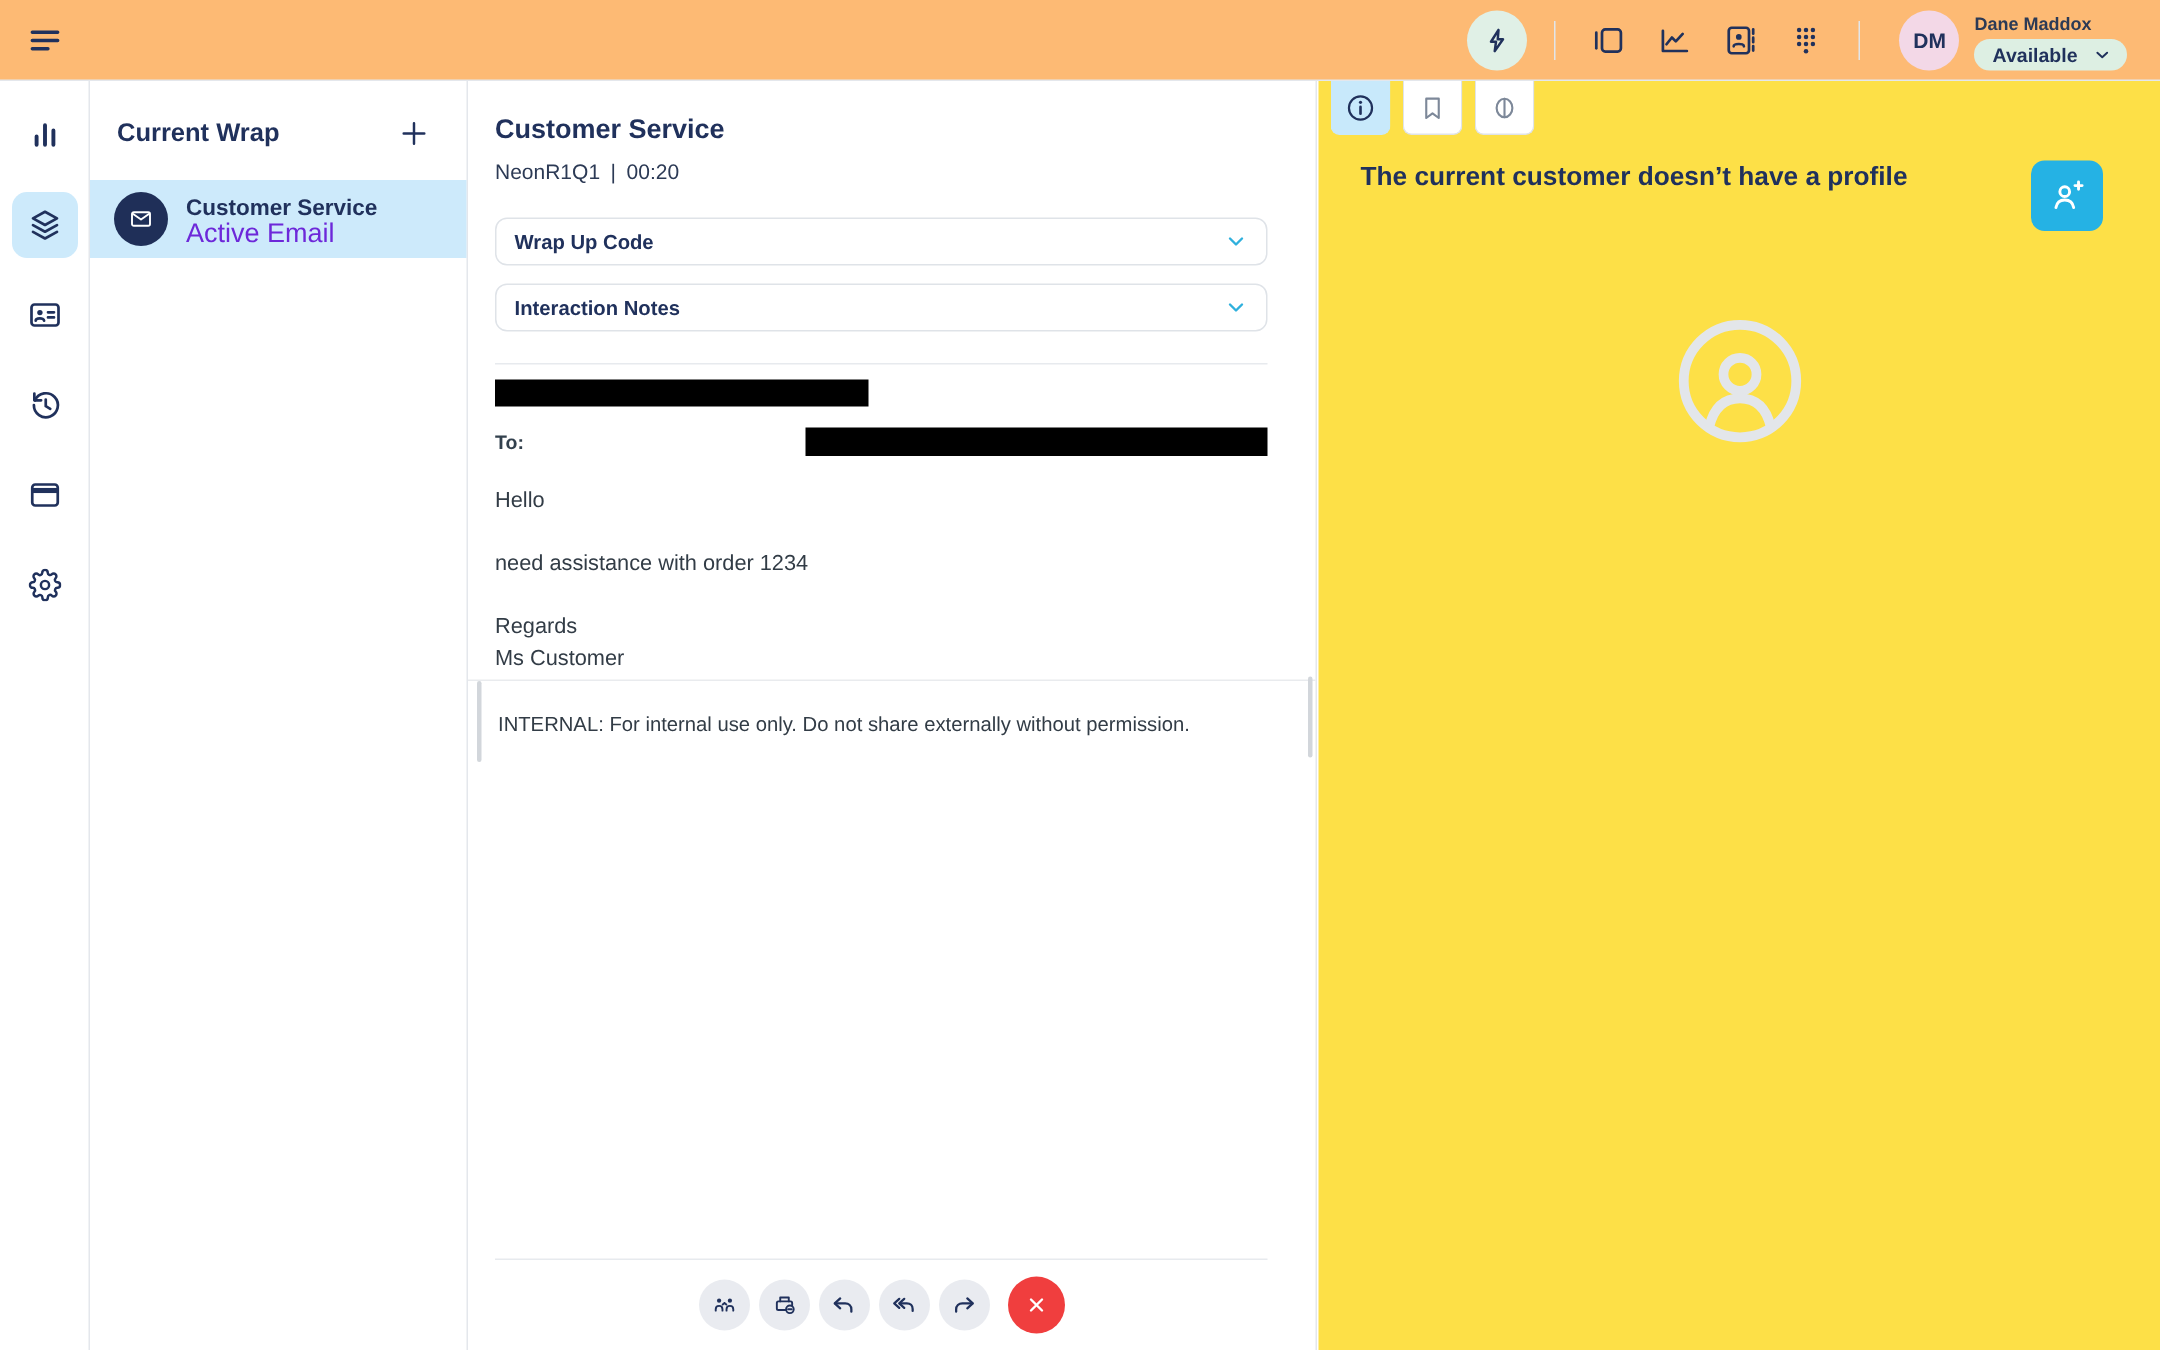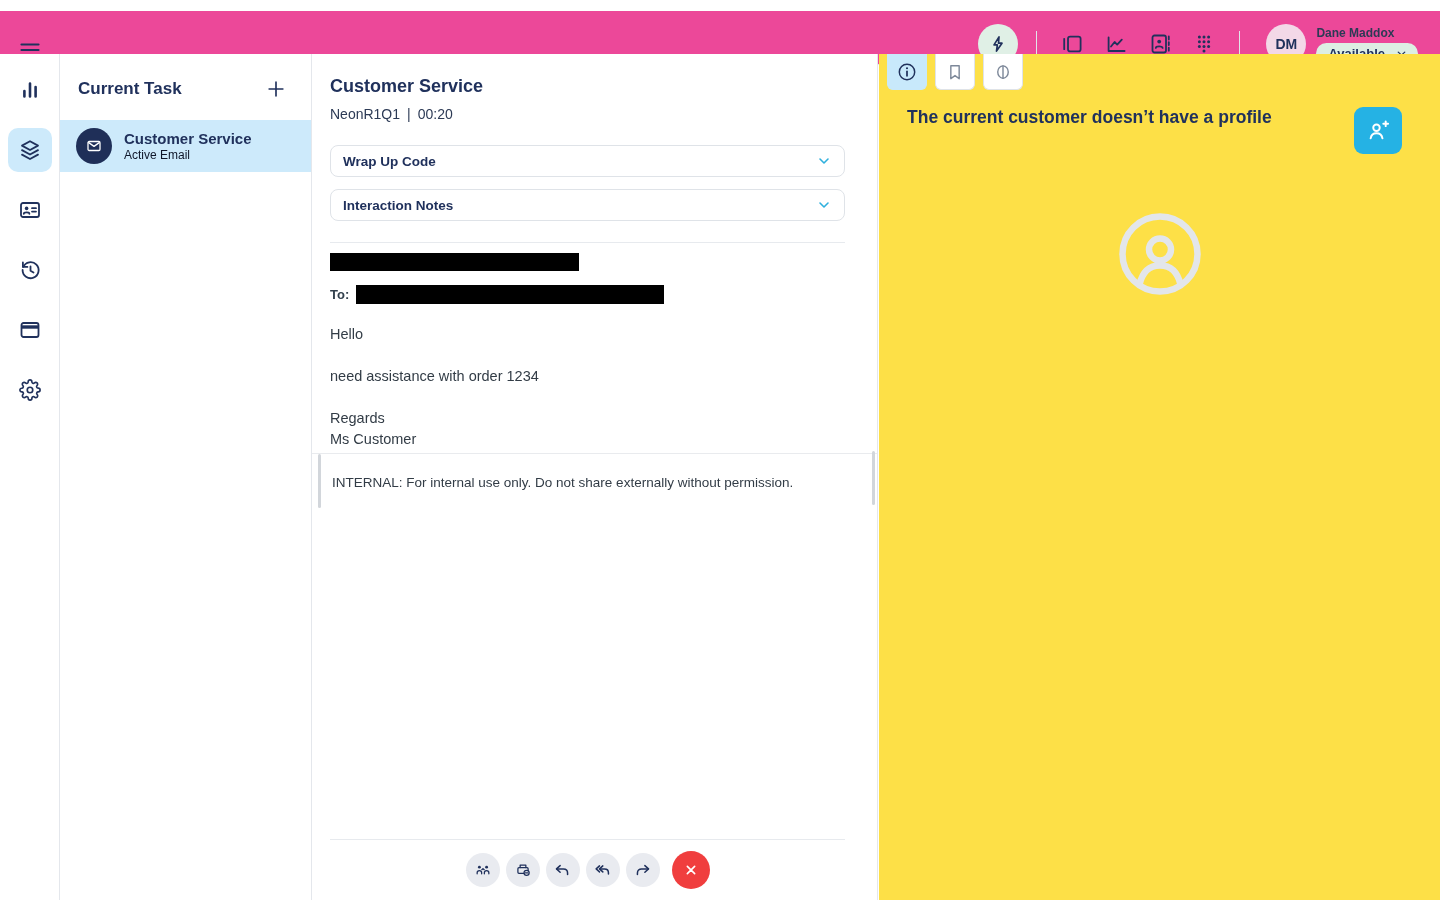--- a/index.html
+++ b/index.html
@@ -5,23 +5,23 @@
   * { margin:0; padding:0; box-sizing:border-box; }
   html,body { background:#fff; }
   .app {
     position:relative; width:1440px; height:900px; overflow:hidden;
     font-family:"Liberation Sans", sans-serif; color:#20315c; background:#fff;
   }
   svg { display:block; }
 
   
   .header {
-    position:absolute; top:11px; left:0; right:0; height:54px;
-    border-bottom:1px solid #e4e7ec; background:#ec4899;
-    display:flex; align-items:flex-end;
+    position:absolute; top:0; left:0; right:0; height:54px;
+    border-bottom:1px solid #e4e7ec; background:#fdba74;
+    display:flex; align-items:center;
   }
   .hamburger { margin-left:16px; width:28px; height:28px; display:flex; align-items:center; justify-content:center; cursor:pointer; background:none; border:none; color:#20315c; }
   .header-right { margin-left:auto; display:flex; align-items:center; gap:10px; padding-right:22px; }
   .quick-btn { width:40px; height:40px; border-radius:50%; background:#e0f0e6; border:none; display:flex; align-items:center; justify-content:center; color:#20315c; cursor:pointer; }
   .header-divider { width:1px; height:26px; background:#e1e5ea; margin:0 8px; }
   .header-icon-btn { width:34px; height:34px; border:none; background:none; display:flex; align-items:center; justify-content:center; color:#20315c; cursor:pointer; }
   .user-cluster { display:flex; align-items:flex-start; gap:10px; margin-left:8px; }
   .avatar { width:40px; height:40px; border-radius:50%; background:#f3d8e7; color:#20315c; font-weight:bold; font-size:14px; display:flex; align-items:center; justify-content:center; }
   .user-meta { display:flex; flex-direction:column; gap:3px; padding-top:2px; }
   .user-name { font-size:12px; color:#2c3a55;font-weight:bold; }
@@ -38,35 +38,35 @@
   .rail-btn.active { background:#cdeafb; }
 
   
   .task-panel { position:absolute; top:54px; left:60px; width:252px; bottom:0; border-right:1px solid #e4e7ec; background:#fff; }
   .task-panel-head { display:flex; align-items:center; justify-content:space-between; padding:22px 22px 0 18px; }
   .task-panel-title { font-size:17px; font-weight:bold; color:#20315c; }
   .add-task-btn { border:none; background:none; color:#20315c; cursor:pointer; width:26px; height:26px; display:flex; align-items:center; justify-content:center; }
   .task-item { margin-top:18px; height:52px; background:#cdeafb; display:flex; align-items:center; gap:12px; padding:0 12px 0 16px; cursor:pointer; }
   .task-avatar { width:36px; height:36px; border-radius:50%; background:#1f2f58; display:flex; align-items:center; justify-content:center; flex:none; }
   .task-title { font-size:15px; font-weight:bold; color:#20315c; line-height:18px; }
-  .task-subtitle { font-size:12px; color:#0f172a; line-height:15px; }
+  .task-subtitle { font-size:18px; color:#6d28d9; line-height:15px; }
 
   
   .center { position:absolute; top:54px; left:312px; width:566px; bottom:0; border-right:1px solid #e4e7ec; background:#fff; }
   .center-inner { position:absolute; inset:0; display:flex; flex-direction:column; padding:22px 32px 0 18px; }
   .main-title { font-size:18px; font-weight:bold; color:#20315c; }
   .main-meta { margin-top:9px; font-size:14px; color:#2c3a55; display:flex; gap:7px; align-items:center; }
   .main-meta .queue { font-weight:normal; }
   .accordion { margin-top:12px; height:32px; border:1px solid #dfe3e8; border-radius:8px; background:#fff; display:flex; align-items:center; justify-content:space-between; padding:0 12px; cursor:pointer; width:100%; font-family:inherit; }
   .accordion:first-of-type { margin-top:23px; }
   .accordion-label { font-size:13.5px; font-weight:bold; color:#20315c; }
   .email-divider { margin-top:21px; border:none; border-top:1px solid #e7eaee; width:100%; }
   .redact-bar { background:#000; height:18px; }
   .bar-from { width:249px; margin-top:10px; }
-  .to-row { margin-top:14px; display:flex; align-items:center; gap:7px; }
+  .to-row { margin-top:14px; display:flex; align-items:center; gap:7px;justify-content:space-between; }
   .to-label { font-size:13px; font-weight:bold; color:#32404d; }
   .bar-to { width:308px; height:19px; }
   .email-text { font-size:14.5px; color:#323c46; line-height:21px; }
   .p-hello { margin-top:20px; }
   .p-body { margin-top:21px; }
   .p-regards { margin-top:21px; }
   .center-splitter { position:absolute; top:399px; left:0; right:0; height:1px; background:#e9ebee; }
   .grip { position:absolute; width:3px; height:54px; border-radius:2px; background:#d2d6db; }
   .grip-left { left:6px; top:400px; }
   .grip-right { right:2px; top:397px; }
@@ -228,21 +228,21 @@
         <svg width="22" height="22" viewBox="0 0 24 24" fill="none" stroke="currentColor" stroke-width="1.8" stroke-linecap="round" stroke-linejoin="round">
           <circle cx="12" cy="12" r="3"></circle>
           <path d="M19.4 15a1.65 1.65 0 0 0 .33 1.82l.06.06a2 2 0 0 1 0 2.83 2 2 0 0 1-2.83 0l-.06-.06a1.65 1.65 0 0 0-1.82-.33 1.65 1.65 0 0 0-1 1.51V21a2 2 0 0 1-2 2 2 2 0 0 1-2-2v-.09A1.65 1.65 0 0 0 9 19.4a1.65 1.65 0 0 0-1.82.33l-.06.06a2 2 0 0 1-2.83 0 2 2 0 0 1 0-2.83l.06-.06a1.65 1.65 0 0 0 .33-1.82 1.65 1.65 0 0 0-1.51-1H3a2 2 0 0 1-2-2 2 2 0 0 1 2-2h.09A1.65 1.65 0 0 0 4.6 9a1.65 1.65 0 0 0-.33-1.82l-.06-.06a2 2 0 0 1 0-2.83 2 2 0 0 1 2.83 0l.06.06a1.65 1.65 0 0 0 1.82.33H9a1.65 1.65 0 0 0 1-1.51V3a2 2 0 0 1 2-2 2 2 0 0 1 2 2v.09a1.65 1.65 0 0 0 1 1.51 1.65 1.65 0 0 0 1.82-.33l.06-.06a2 2 0 0 1 2.83 0 2 2 0 0 1 0 2.83l-.06.06a1.65 1.65 0 0 0-.33 1.82V9a1.65 1.65 0 0 0 1.51 1H21a2 2 0 0 1 2 2 2 2 0 0 1-2 2h-.09a1.65 1.65 0 0 0-1.51 1z"></path>
         </svg>
       </span>
     </button>
   </nav>
 
   <section class="task-panel">
     <div class="task-panel-head">
-      <h2 class="task-panel-title">Current Task</h2>
+      <h2 class="task-panel-title">Current Wrap</h2>
       <button class="add-task-btn">
         <span>
           <svg width="22" height="22" viewBox="0 0 24 24" fill="none" stroke="currentColor" stroke-width="1.8" stroke-linecap="round">
             <path d="M12 4.5v15M4.5 12h15"></path>
           </svg>
         </span>
       </button>
     </div>
     <div class="task-item">
       <div class="task-avatar">

